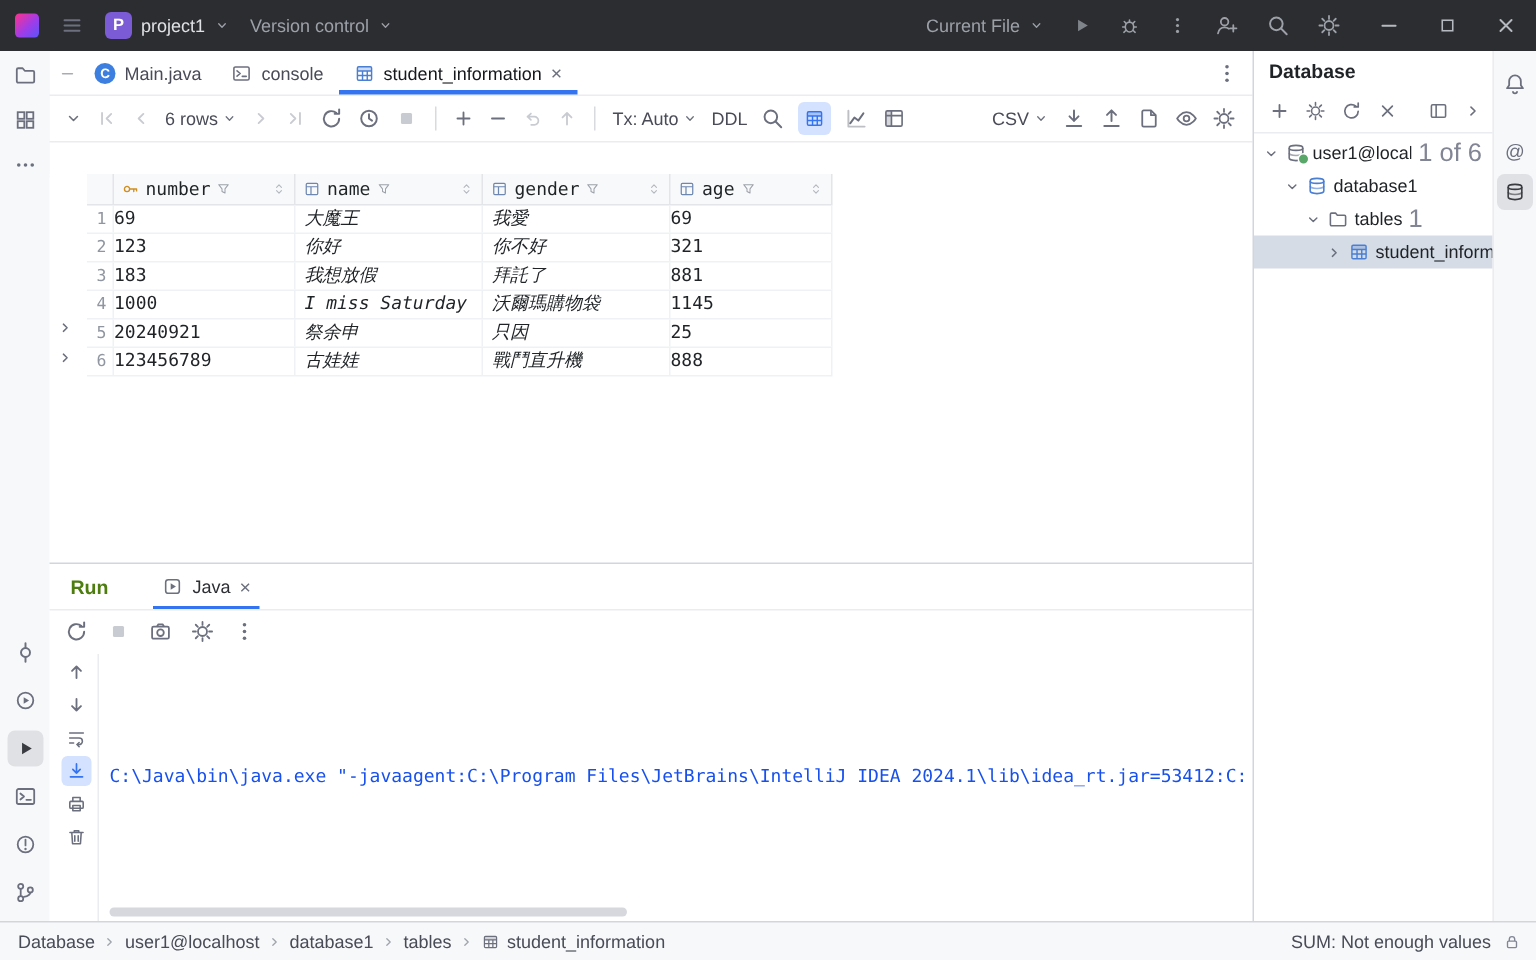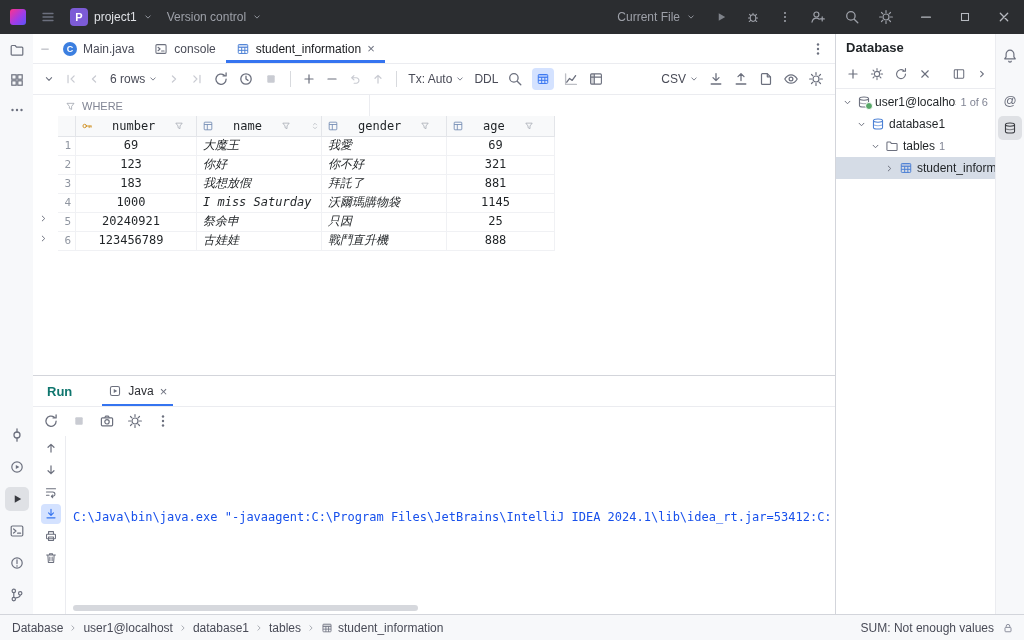--- a/index.html
+++ b/index.html
@@ -46,34 +46,34 @@
 
   .filterrow{height:22px;border-bottom:1px solid #ebecf0;display:flex;align-items:stretch;font-size:11px;color:#818594;}
   .fseg{display:flex;align-items:center;gap:6px;}
   .fseg.where{width:304px;padding-left:32px;border-right:1px solid #ebecf0;}
   .fseg.order{flex:1;padding-left:10px;}
 
   .gridarea{position:absolute;top:82px;left:0;right:0;bottom:240px;background:#fff;overflow:hidden;}
   .gutter-chev{position:absolute;left:5px;color:#6c707e;}
   .grid{margin-left:25px;width:497px;font-family:"DejaVu Sans Mono","Liberation Mono",monospace;font-size:12px;}
   .ghead{display:flex;height:20px;background:#f8f9fa;border-bottom:1px solid #e3e5e9;}
-  .ghead .hc{display:flex;align-items:center;gap:19px;padding:0 5px;border-right:1px solid #e3e5e9;box-sizing:border-box;overflow:hidden;}
+  .ghead .hc{display:flex;align-items:center;gap:4px;padding:0 5px;border-right:1px solid #e3e5e9;box-sizing:border-box;overflow:hidden;}
   .hc .sort{margin-left:auto;color:#b4b8bf;}
   .hc .fun{color:#9ca1aa;}
   .col-rn{width:18px}.col-number{width:121px}.col-name{width:125px}.col-gender{width:125px}.col-age{width:108px}
   .grid-row{display:flex;height:18px;line-height:17px;border-bottom:1px solid #f0f1f4;}
   .grid-row .c{box-sizing:border-box;border-right:1px solid #f0f1f4;overflow:hidden;white-space:nowrap;}
   .c.rn{color:#9096a1;font-size:11px;text-align:right;padding-right:4px;}
-  .c.num{text-align:center;padding-right:10px;}
+  .c.num{text-align:left;padding-right:10px;}
   .c.txt{text-align:left;padding-left:6px;font-style:italic;}
 
   
   .runpanel{position:absolute;top:341px;left:0;right:0;bottom:0;border-top:1px solid #d3d5db;background:#fff;}
   .run-hdr{height:30px;display:flex;align-items:center;border-bottom:1px solid #ebecf0;}
-  .run-title{padding-left:14px;font-size:13px;font-weight:600;color:#0f766e;}
+  .run-title{padding-left:14px;font-size:13px;font-weight:600;color:#4d7c0f;}
   .run-tab{position:relative;height:100%;display:flex;align-items:center;gap:6px;margin-left:28px;padding:0 8px;color:#2c2e33;}
   .run-tab::after{content:"";position:absolute;left:2px;right:2px;bottom:0;height:2px;background:#3574f0;}
   .run-toolbar{height:28px;display:flex;align-items:center;gap:12px;padding-left:10px;color:#6c707e;}
   .run-body{position:absolute;top:58px;left:0;right:0;bottom:0;}
   .console-vbar{position:absolute;left:4px;top:2px;width:28px;bottom:0;border-right:1px solid #ebecf0;display:flex;flex-direction:column;align-items:center;gap:2px;color:#6c707e;padding-top:2px;}
   .vslot{width:20px;height:20px;display:flex;align-items:center;justify-content:center;}
   .vslot.sel{background:#d4e2ff;border-radius:4px;color:#3574f0;}
   .console{position:absolute;left:40px;top:5px;right:4px;bottom:14px;font-family:"DejaVu Sans Mono","Liberation Mono",monospace;font-size:12px;line-height:17.5px;white-space:pre;overflow:hidden;}
   .console .line{min-height:17.5px;}
   .console .info{color:#1750eb;}
@@ -82,21 +82,21 @@
 
   
   .db-panel{position:absolute;top:34px;bottom:25px;right:28px;width:160px;border-left:1px solid #d3d5db;background:#fff;overflow:hidden;}
   .db-hdr{height:26px;display:flex;align-items:center;padding-left:10px;font-size:13px;font-weight:600;color:#1f2326;}
   .db-toolbar{height:28px;display:flex;align-items:center;gap:10px;padding:0 8px 0 10px;border-bottom:1px solid #ebecf0;color:#6c707e;}
   .db-toolbar .sp{flex:1;}
   .db-tree{padding-top:2px;}
   .trow{display:flex;align-items:center;height:22px;gap:4px;overflow:hidden;white-space:nowrap;color:#1f2326;}
   .trow.sel{background:#d5dce6;}
   .trow .lbl{overflow:hidden;}
-  .meta{color:#818594;font-size:11px;}
+  .meta{color:#818594;font-size:17px;}
   .mright{margin-left:auto;padding-right:8px;}
   .tic{position:relative;display:inline-flex;flex:none;}
   .dot{position:absolute;right:-2px;bottom:-1px;width:6px;height:6px;border-radius:50%;background:#59a869;border:1px solid #fff;}
   .ic-blue{color:#4a7fd4;}
   .chev{color:#6c707e;}
 
   
   .statusbar{position:absolute;left:0;right:0;bottom:0;height:25px;background:#f7f8fa;border-top:1px solid #d3d5db;display:flex;align-items:center;padding:0 10px 0 12px;color:#494b57;gap:5px;}
   .crumb{white-space:nowrap;}
   .csep{color:#a0a4ab;}
@@ -530,26 +530,20 @@
         </svg>
       <svg class="ic">
           <use href="#i-eye"></use>
         </svg>
       <svg class="ic">
           <use href="#i-gear"></use>
         </svg>
     </div>
 
     <div class="filterrow">
-      <div class="fseg where">
-        <svg class="ic ic11" style="color:#9ca1aa">
-            <use href="#i-funnel"></use>
-          </svg>
-        <span>WHERE</span>
-      </div>
     </div>
 
     <div class="gridarea">
       <svg class="ic ic11 gutter-chev" style="top:97px">
           <use href="#i-chevr"></use>
         </svg>
       <svg class="ic ic11 gutter-chev" style="top:117px">
           <use href="#i-chevr"></use>
         </svg>
       <div class="grid">

